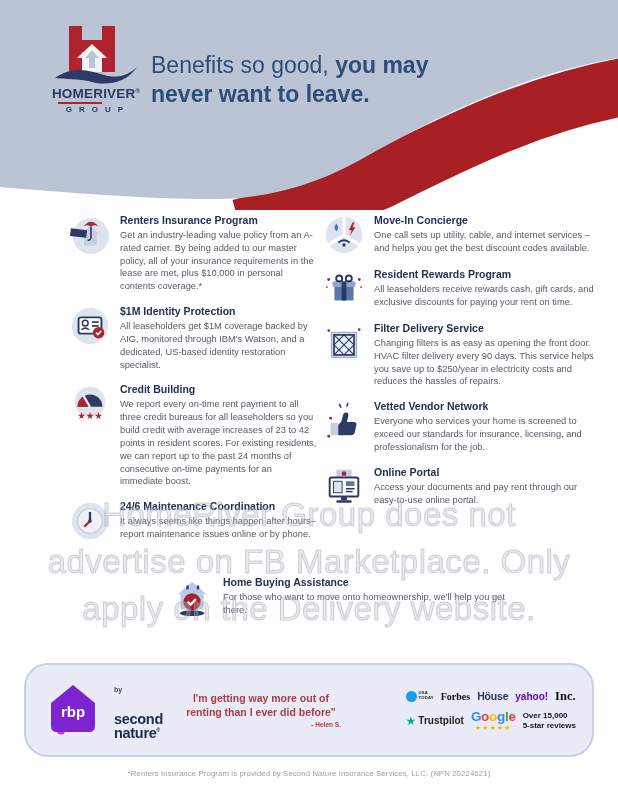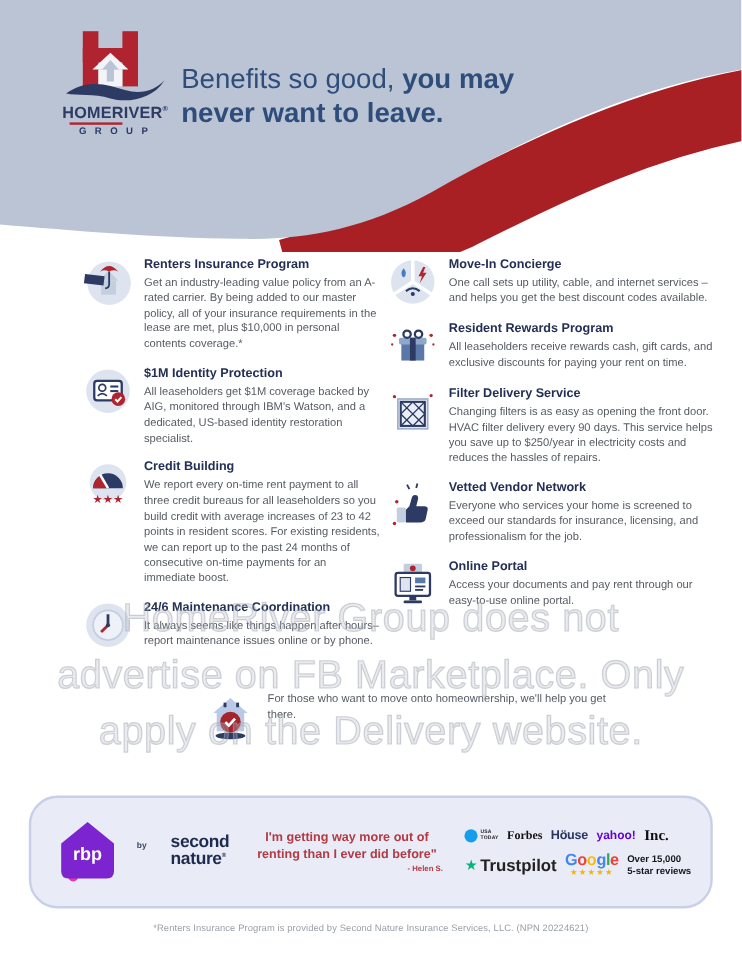--- a/index.html
+++ b/index.html
@@ -36,39 +36,39 @@
   .watermark{position:absolute;top:492px;left:0;right:0;text-align:center;
              font-size:33px;line-height:1.42;letter-spacing:.5px;font-weight:400;
              color:rgba(178,183,193,0.28);-webkit-text-stroke:1px rgba(165,170,182,0.5);
              pointer-events:none;z-index:5;}
 
   
   .banner{position:absolute;top:663px;left:24px;width:570px;height:94px;box-sizing:border-box;
           background:#e9ecf6;border:2px solid #c9cfe8;border-radius:24px;
           display:flex;align-items:center;padding:0 16px;gap:8px;z-index:6;}
   .rbp-logo{flex:0 0 62px;}
-  .sn-wrap{display:flex;align-items:flex-start;gap:20px;margin-left:2px;}
+  .sn-wrap{display:flex;align-items:flex-start;gap:20px;margin-left:2px;flex-direction:column;}
   .sn-by{font-size:7px;font-weight:700;color:#3a4668;margin-top:6px;}
   .sn-name{font-size:14.5px;font-weight:800;color:#1e2b50;line-height:.95;letter-spacing:-.3px;}
   .sn-name .reg{font-size:5px;vertical-align:super;}
   .quote{width:160px;margin-left:10px;text-align:center;}
   .quote-line{font-size:10.5px;font-weight:800;color:#b13a45;line-height:1.3;}
   .quote-attr{font-size:6.5px;font-weight:600;color:#b13a45;text-align:right;margin-top:1px;}
   .media{margin-left:auto;display:flex;flex-direction:column;gap:6px;align-items:flex-start;}
   .media-row{display:flex;align-items:center;gap:7px;}
   .usat{display:flex;align-items:center;gap:2px;}
   .usat-dot{width:11px;height:11px;border-radius:50%;background:#169eec;}
   .usat-txt{font-size:4.2px;font-weight:800;color:#222;line-height:1.15;letter-spacing:.2px;}
   .forbes{font-family:"Liberation Serif",serif;font-size:10px;font-weight:700;color:#111;}
   .housebeautiful{font-size:10.5px;font-weight:800;color:#29355e;letter-spacing:-.2px;}
   .yahoo{font-size:10px;font-weight:800;color:#5f01d1;}
   .inc{font-family:"Liberation Serif",serif;font-size:12.5px;font-weight:900;color:#111;}
   .trustpilot{display:flex;align-items:center;gap:2px;}
   .tp-star{font-size:12px;color:#00b67a;line-height:1;}
-  .tp-txt{font-size:14px;font-weight:600;color:#222;}
+  .tp-txt{font-size:10px;font-weight:600;color:#222;}
   .google-wrap{display:flex;flex-direction:column;align-items:center;line-height:1;}
   .google-word{font-size:13.5px;font-weight:700;letter-spacing:-.3px;}
   .google-stars{font-size:7px;color:#f4b400;letter-spacing:1px;margin-top:1px;}
   .reviews{font-size:8px;font-weight:800;color:#15171c;line-height:1.2;}
 
   
   .footer{position:absolute;top:769px;left:0;right:0;text-align:center;
           font-size:7.8px;color:#999fa8;letter-spacing:.1px;}
 </style>
 </head>
@@ -281,20 +281,21 @@
             <ellipse cx="21" cy="39" rx="13" ry="3" fill="#2c3a64"></ellipse>
             <polygon points="21,6 36,19 6,19" fill="#b9c9e6"></polygon>
             <rect x="9" y="19" width="24" height="16" fill="#b9c9e6"></rect>
             <rect x="15" y="10" width="2.5" height="4" fill="#2c3a64"></rect>
             <rect x="26" y="10" width="2.5" height="4" fill="#2c3a64"></rect>
             <circle cx="21" cy="27" r="9" fill="#a5242c"></circle>
             <path d="M16.5 27 l3 3 l5.5 -6" fill="none" stroke="#ffffff" stroke-width="2.4"></path>
           </svg>
         </span>
     <div class="btext">
+      <div class="btitle">Home Buying Assistance</div>
       <div class="bbody">For those who want to move onto homeownership, we'll help you get there.</div>
 
     </div>
   </div>
 </div>
 
   <div class="watermark">
     <div>HomeRiver Group does not</div>
     <div>advertise on FB Marketplace. Only</div>
     <div>apply on the Delivery website.</div>

